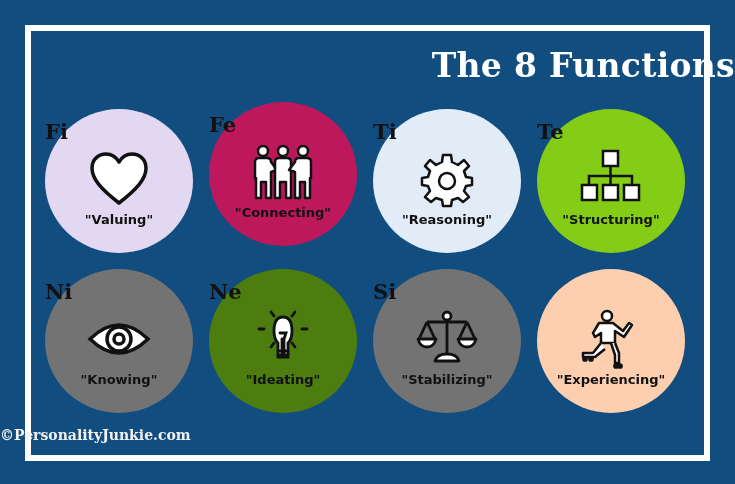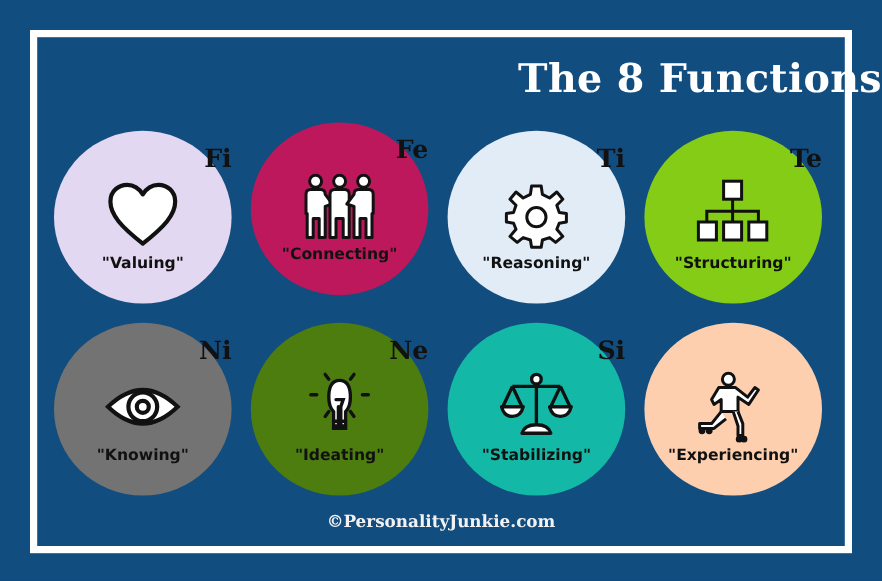--- a/index.html
+++ b/index.html
@@ -18,35 +18,35 @@
     position:absolute; left:0; top:46px; width:735px;
     text-align:right; color:#ffffff;
     font-family:"DejaVu Serif", serif; font-weight:bold;
     font-size:33px; letter-spacing:0.3px;
   }
   .circle {
     position:absolute; width:148px; height:144px; border-radius:50%;
   }
   .abbr {
     position:absolute; left:0; width:100%; top:10px;
-    text-align:right; font-family:"DejaVu Serif", serif; font-weight:bold;
+    text-align:left; font-family:"DejaVu Serif", serif; font-weight:bold;
     font-size:21px; color:#111;
   }
   .icon {
     position:absolute; left:50%; top:40px; transform:translateX(-50%);
     width:64px; height:60px;
   }
   .icon svg { width:64px; height:60px; display:block; }
   .label {
     position:absolute; left:-6px; width:160px; top:103px;
     text-align:center; font-weight:bold; font-size:13px; color:#111;
     font-family:"DejaVu Sans", sans-serif; white-space:nowrap;
   }
   .footer {
-    position:absolute; left:0; top:427px; width:735px; text-align:center;
+    position:absolute; left:0; top:427px; width:735px; 
     color:#f2f2f2; font-family:"DejaVu Serif", serif; font-weight:bold; font-size:14px;
   }
 </style>
 </head>
 <body>
 
 <div class="frame"></div>
 <div class="title">The 8 Functions</div>
 
 <div class="circle" style="left:45px;top:109px;background:#e3d8f1">
@@ -119,21 +119,21 @@
     <svg viewBox="0 0 64 60" fill="none" stroke="#111" stroke-width="2.8" stroke-linecap="round">
       <path d="M20 3 L23 7 M44 3 L41 7 M8 20 H13 M51 20 H56 M20 38 L23 34 M44 38 L41 34"></path>
       <path d="M23 22 Q23 8 32 8 Q41 8 41 22 Q41 30 37 34 V48 H27 V34 Q23 30 23 22 Z" fill="#fff"></path>
       <path d="M29 24 H35 L33 30 V46 M31 30 V46"></path>
       <path d="M27 42 H37 M27 46 H37"></path>
     </svg>
   </div>
   <div class="label">"Ideating"</div>
 </div>
 
-<div class="circle" style="left:373px;top:269px;background:#14b8a6">
+<div class="circle" style="left:373px;top:269px;background:#737373">
   <div class="abbr">Si</div>
   <div class="icon">
     <svg viewBox="0 0 64 60" fill="none" stroke="#111" stroke-width="2.8" stroke-linejoin="round">
       <circle cx="32" cy="7" r="4" fill="#fff"></circle>
       <path d="M32 11 V46 M12 13 H52"></path>
       <path d="M12 13 L4 30 M12 13 L20 30 M52 13 L44 30 M52 13 L60 30"></path>
       <path d="M3 30 H21 Q19 38 12 38 Q5 38 3 30 Z" fill="#fff"></path>
       <path d="M43 30 H61 Q59 38 52 38 Q45 38 43 30 Z" fill="#fff"></path>
       <path d="M20 52 Q22 45 32 45 Q42 45 44 52 Z" fill="#fff"></path>
     </svg>

